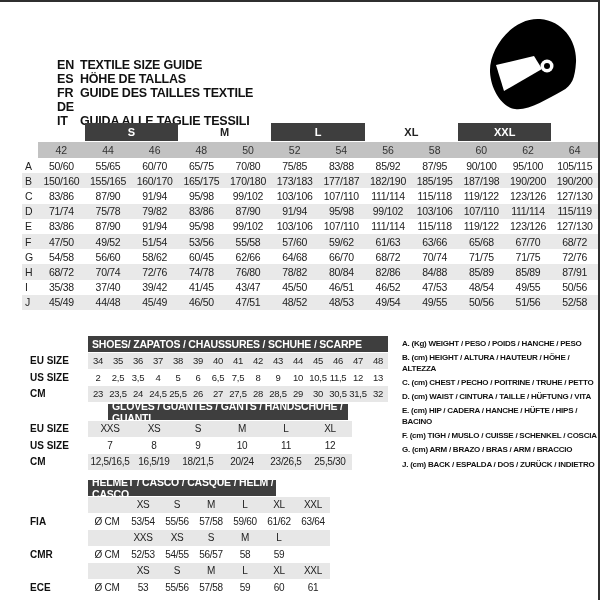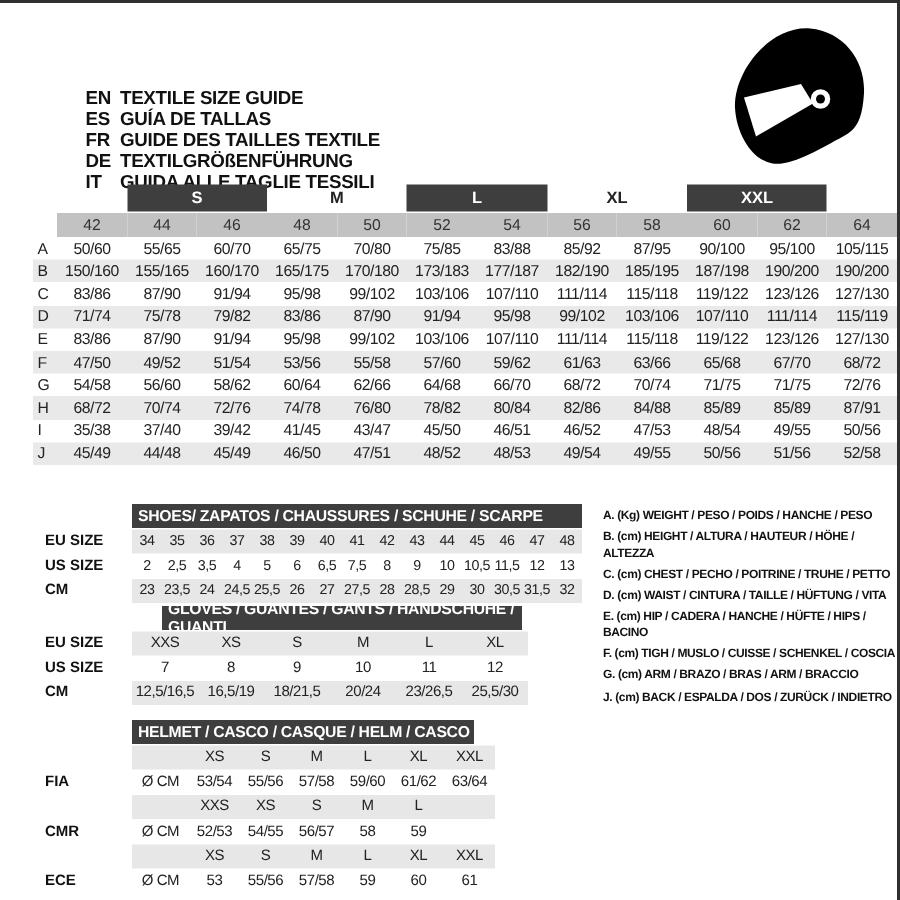--- a/index.html
+++ b/index.html
@@ -42,21 +42,21 @@
   .stitle { background:#3e3e3e; color:#fff; font-weight:bold; font-size:10.5px;
             display:flex; align-items:center; padding-left:4px; letter-spacing:-0.2px; }
   .scells { display:grid; }
   .scells.shaded { background:#e7e7e7; }
   .cell { display:flex; align-items:center; justify-content:center; font-size:9.5px; letter-spacing:-0.3px; color:#222; }
   #shoes-table .stitle { width:300px;text-align:center; }
   #shoes-table .scells { width:300px; grid-template-columns:repeat(15,1fr); }
   #gloves-table .stitle { width:240px;margin-left:20px; }
   #gloves-table .scells { width:264px; grid-template-columns:repeat(6,1fr); }
   #gloves-table .cell { font-size:10px; }
-  #helmet-table .stitle { width:228px; }
+  #helmet-table .stitle { width:188px; }
   #helmet-table .scells { width:242px; grid-template-columns:38px repeat(6,34px); }
   #helmet-table .cell { font-size:10px; }
   #shoes-table { top:334px; }
   #gloves-table { top:402px; }
   #helmet-table { top:478px; }
 
   
   .legend { position:absolute; left:402px; top:337px; width:196px; }
   .legend-item { font-weight:bold; font-size:8px; line-height:10.6px; margin-bottom:3.6px;
                  white-space:pre-line; letter-spacing:-0.25px; color:#111; }
@@ -66,29 +66,28 @@
 
 <div class="page">
 
   <div class="language-list" id="languages">
       <div class="lang-row">
         <div class="lang-code">EN</div>
         <div class="lang-label">TEXTILE SIZE GUIDE</div>
       </div>
       <div class="lang-row">
         <div class="lang-code">ES</div>
-        <div class="lang-label">GUÍA DE TALLAS</div>
+        <div class="lang-label">HÖHE DE TALLAS</div>
       </div>
       <div class="lang-row">
         <div class="lang-code">FR</div>
         <div class="lang-label">GUIDE DES TAILLES TEXTILE</div>
       </div>
       <div class="lang-row">
         <div class="lang-code">DE</div>
-        <div class="lang-label">TEXTILGRÖßENFÜHRUNG</div>
       </div>
       <div class="lang-row">
         <div class="lang-code">IT</div>
         <div class="lang-label">GUIDA ALLE TAGLIE TESSILI</div>
       </div>
     </div>
 
   <svg class="helmet-icon" viewBox="0 0 100 100" aria-hidden="true">
     <path d="M57 5 C80 7 94 27 93 48 C92 64 89 72 79 77 C64 85 45 97 32 95 C19 93 8 76 7 58 C6 34 30 3 57 5 Z" fill="#000"></path>
     <path d="M13 51 L51 42 L59 55 L21 77 Z" fill="#fff"></path>
@@ -210,21 +209,21 @@
           <div class="val-cell">63/66</div>
           <div class="val-cell">65/68</div>
           <div class="val-cell">67/70</div>
           <div class="val-cell">68/72</div>
         </div>
         <div class="mt-row data-row">
           <div class="row-key">G</div>
           <div class="val-cell">54/58</div>
           <div class="val-cell">56/60</div>
           <div class="val-cell">58/62</div>
-          <div class="val-cell">60/64</div>
+          <div class="val-cell">60/45</div>
           <div class="val-cell">62/66</div>
           <div class="val-cell">64/68</div>
           <div class="val-cell">66/70</div>
           <div class="val-cell">68/72</div>
           <div class="val-cell">70/74</div>
           <div class="val-cell">71/75</div>
           <div class="val-cell">71/75</div>
           <div class="val-cell">72/76</div>
         </div>
         <div class="mt-row data-row stripe">

